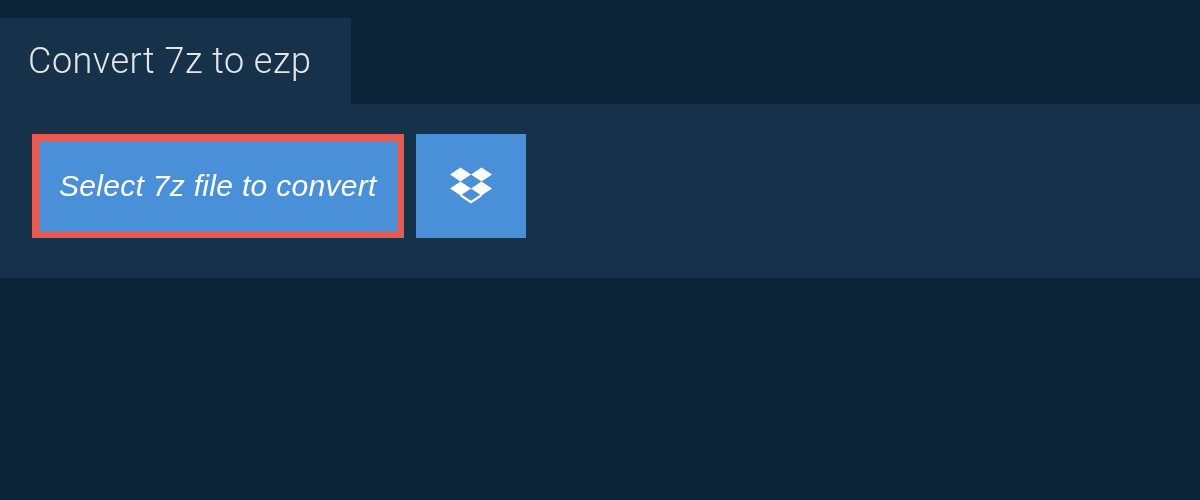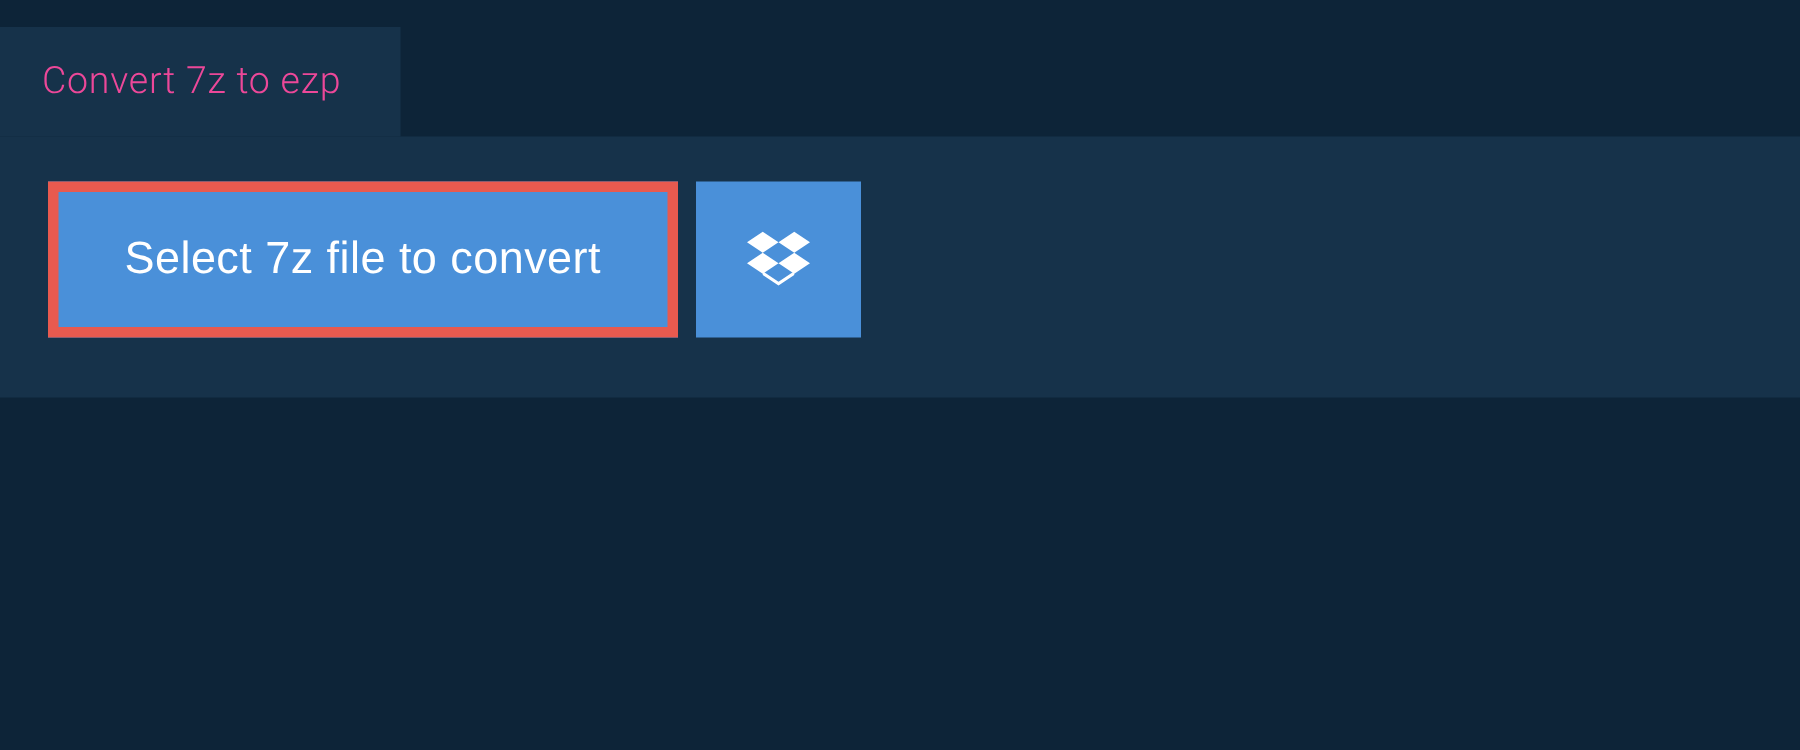--- a/index.html
+++ b/index.html
@@ -15,48 +15,49 @@
       overflow: hidden;
     }
     .header-tab {
       background: #16324a;
       display: inline-block;
       padding: 22px 40px 22px 28px;
       margin-top: 18px;
       margin-left: 0;
     }
     .header-title {
-      color: #ec4899;
-      font-size: 25px;
+      color: #e5e5e5;
+      font-size: 36px;
       font-weight: 300;
       letter-spacing: 0.5px;
     }
     .content-panel {
       background: #16324a;
       margin-top: 0;
       padding: 30px 32px 40px 32px;
       width: 100%;
     }
     .button-row {
       display: flex;
       gap: 12px;
       align-items: stretch;
     }
     .select-button {
       background: #4a90d9;
       border: 7px solid #e85a4f;
       color: #ffffff;
       font-size: 30px;
       font-weight: 300;
-      padding: 28px 44px;
+      padding: 28px 20px;
       cursor: pointer;
       display: flex;
       align-items: center;
       justify-content: center;
       letter-spacing: 0.3px;
+      font-style: italic;
     }
     .dropbox-button {
       background: #4a90d9;
       border: none;
       width: 110px;
       cursor: pointer;
       display: flex;
       align-items: center;
       justify-content: center;
     }

